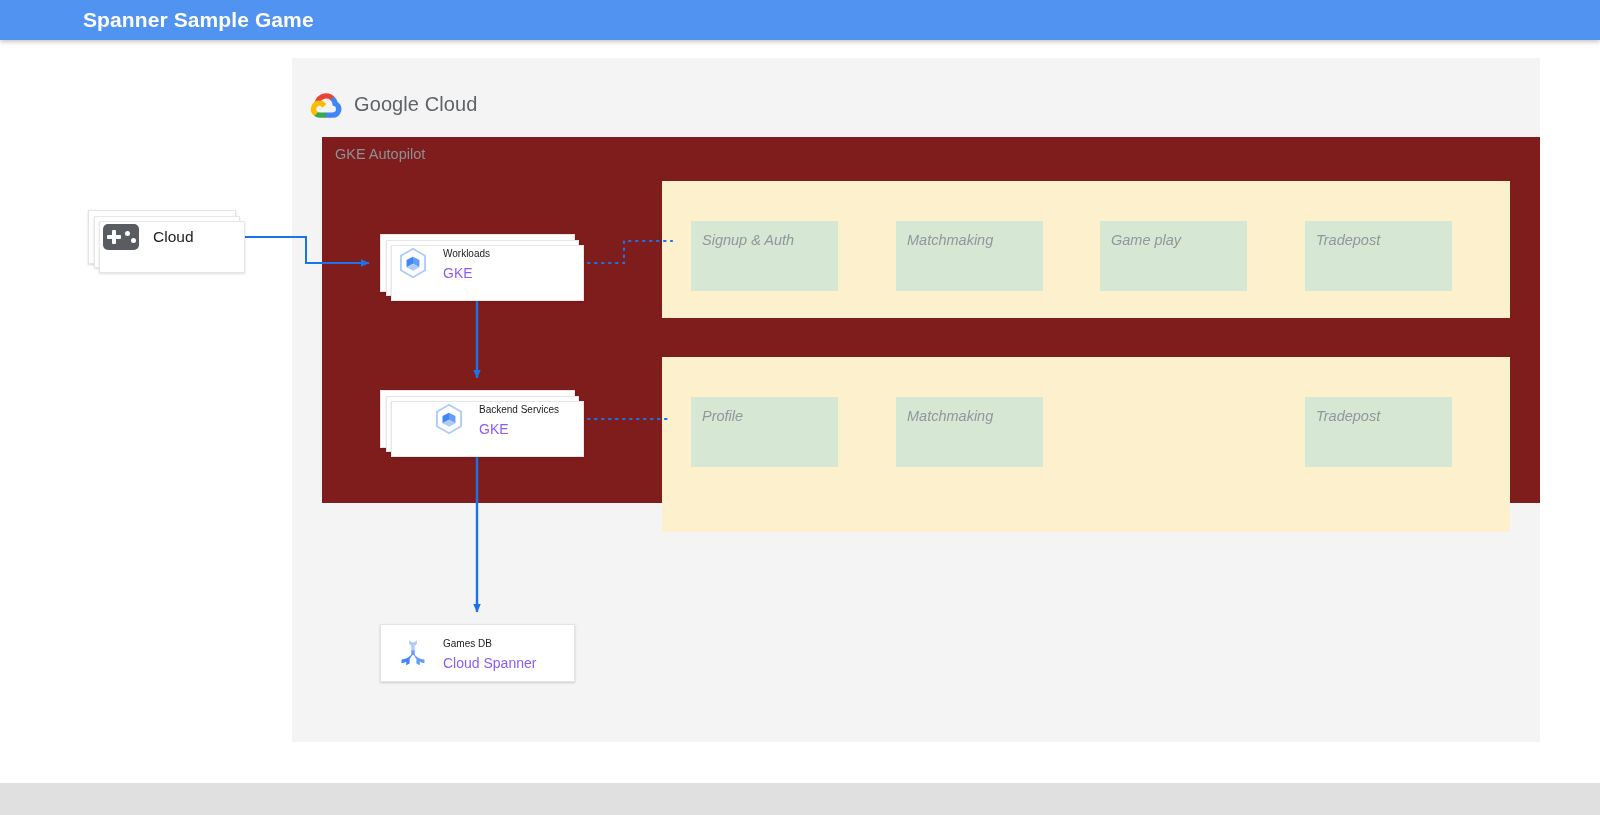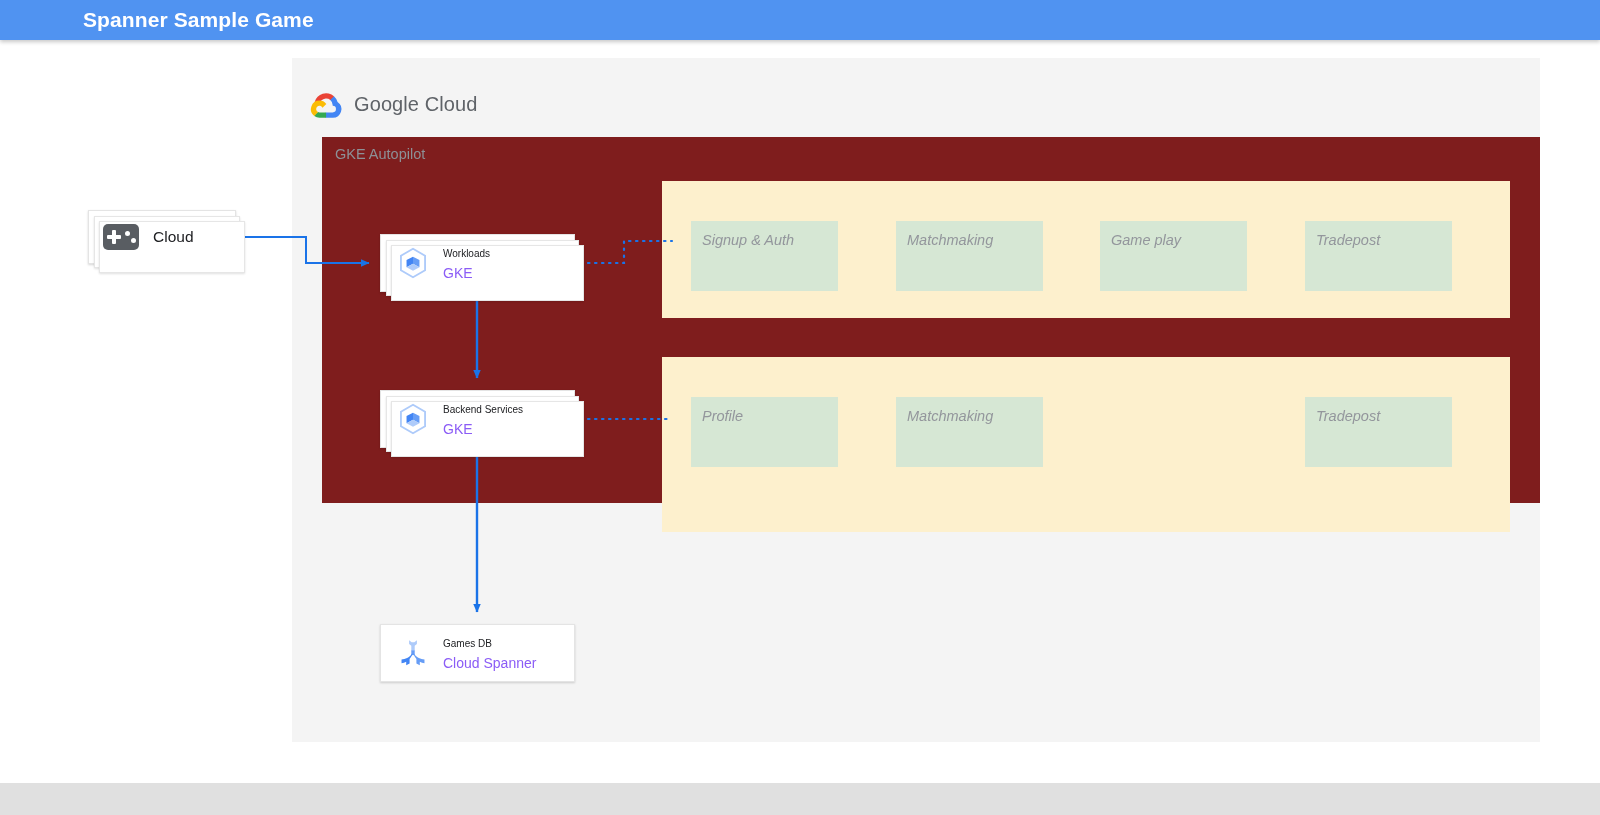--- a/index.html
+++ b/index.html
@@ -101,21 +101,21 @@
     width: 34px; height: 34px; margin-left: 15px; margin-right: 13px;
     flex: 0 0 34px;
   }
   .node-text { display: flex; flex-direction: column; justify-content: center; }
   .node-title { font-size: 10px; color: #202124; line-height: 20px; white-space: nowrap; }
   .node-sub   { font-size: 14px;  color: #8b5cf6; line-height: 19px; white-space: nowrap; }
 
   .node-player   { left: 88px;  top: 210px; width: 148px; height: 54px; }
   .node-player .node-title { font-size: 15.5px; }
   .node-workloads{ left: 380px; top: 234px; width: 195px; height: 58px; }
-  .node-backend  { left: 380px; top: 390px; width: 195px; height: 58px; }
+  .node-backend  { left: 380px; top: 390px; width: 195px; height: 58px; padding-left: 36px; }
   .node-gamesdb  { left: 380px; top: 624px; width: 195px; height: 58px; }
 
   
   .gamepad {
     width: 36px; height: 26px; background: #595d62; border-radius: 5px;
     position: relative; margin-left: 14px; margin-right: 14px; flex: 0 0 36px;
   }
   .gamepad .gp-h { position: absolute; left: 4px;  top: 11px; width: 14px; height: 4px; background: #fff; border-radius: 1px; }
   .gamepad .gp-v { position: absolute; left: 9px;  top: 6px;  width: 4px;  height: 14px; background: #fff; border-radius: 1px; }
   .gamepad .gp-d1{ position: absolute; left: 22px; top: 7px;  width: 5px;  height: 5px;  background: #fff; border-radius: 50%; }

